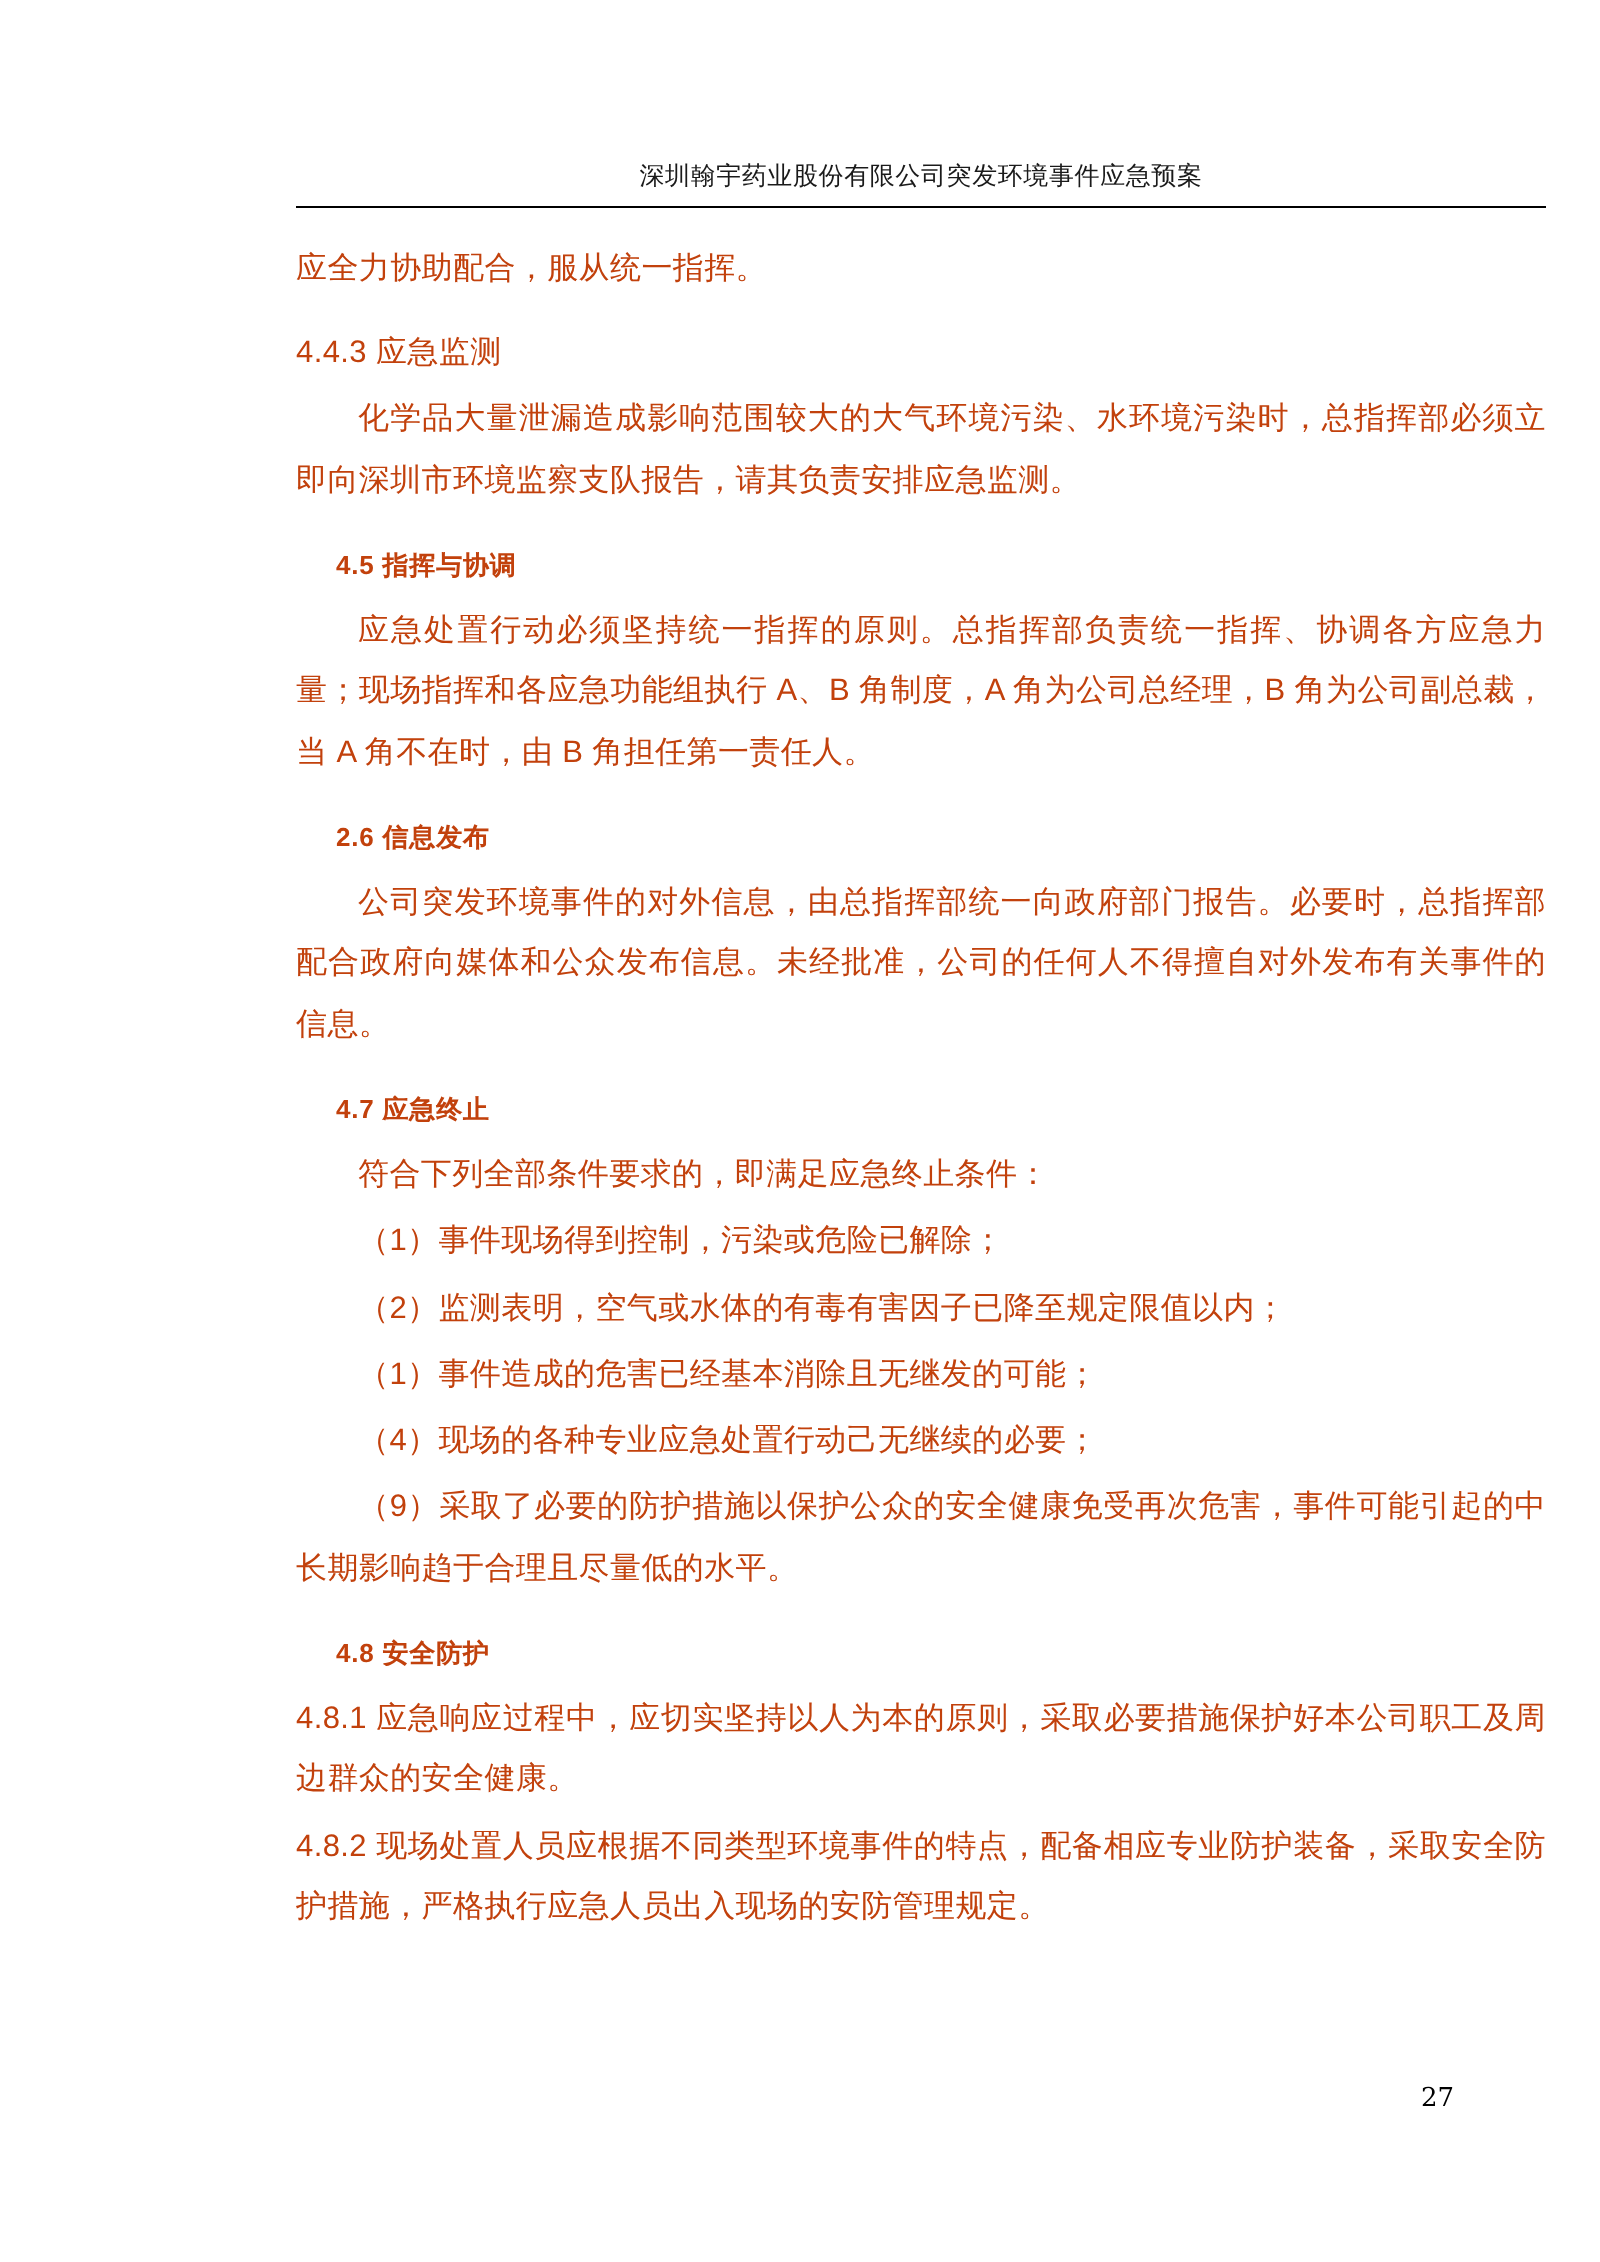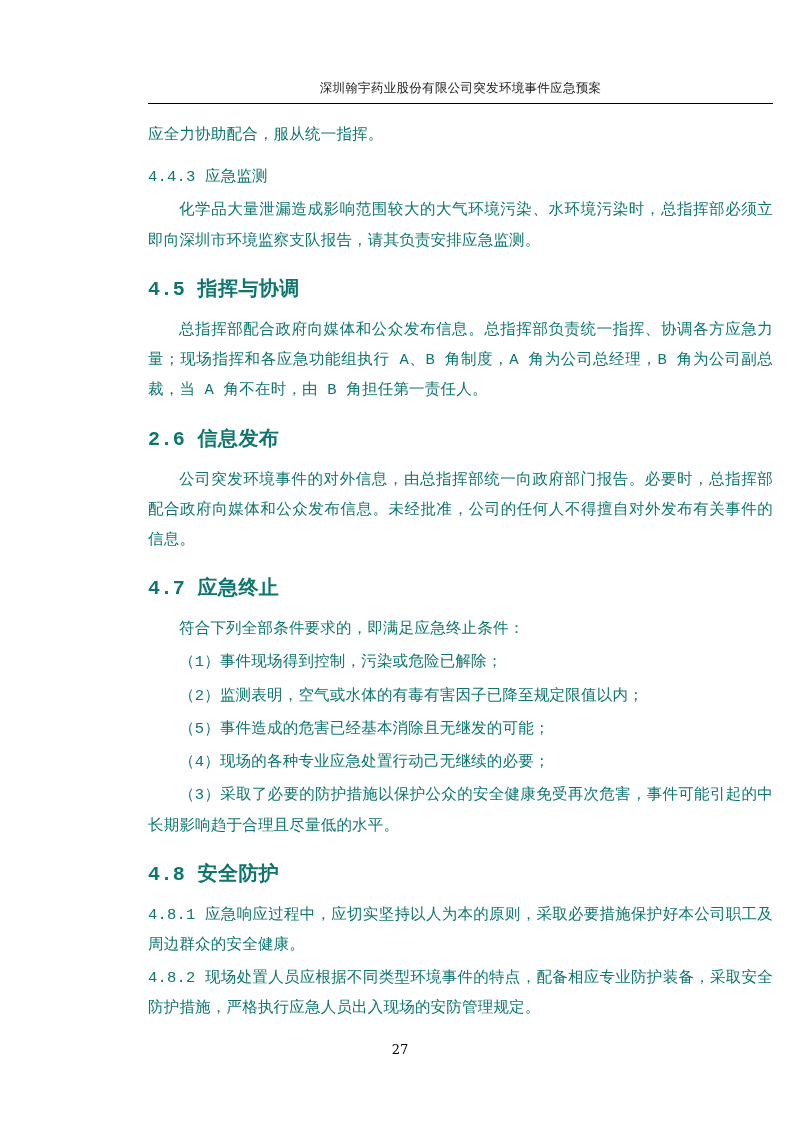--- a/index.html
+++ b/index.html
@@ -41,81 +41,82 @@
     color: #1a1a1a;
     letter-spacing: 0.3px;
     padding-bottom: 6px;
   }
   .header-rule {
     border-bottom: 1.6px solid #000000;
     margin-bottom: 16px;
   }
   p {
     margin: 0 0 3px 0;
-    font-family: Liberation Mono, monospace;
+    font-family: Liberation Sans, sans-serif;
     font-size: 15.5px;
     line-height: 1.95;
-    color: #0f766e;
+    color: #c2410c;
     text-align: justify;
     letter-spacing: 0.2px;
   }
   p.indent {
     text-indent: 2em;
   }
   p.heading {
     font-weight: bold;
-    font-size: 20px;
+    font-size: 13px;
     margin-top: 14px;
     margin-bottom: 6px;
     letter-spacing: 0.4px;
+    margin-left: 20px;
   }
   p.sub {
     margin-top: 12px;
   }
   p.tight {
     margin-bottom: 0;
   }
   .page-number {
     position: absolute;
     left: 0;
-    right: 0;
+    right: 13px;
     top: 1012px;
-    text-align: center;
+    text-align: right;
     font-family: "DejaVu Serif", "Liberation Serif", serif;
     font-size: 13px;
     color: #000000;
   }
 </style>
 </head>
 <body>
 
 <div class="page">
   <div class="sheet">
     <div class="content">
 
       <div class="header">深圳翰宇药业股份有限公司突发环境事件应急预案</div>
       <div class="header-rule"></div>
 
       <p class="tight">应全力协助配合，服从统一指挥。</p>
       <p class="sub">4.4.3 应急监测</p>
       <p class="indent">化学品大量泄漏造成影响范围较大的大气环境污染、水环境污染时，总指挥部必须立即向深圳市环境监察支队报告，请其负责安排应急监测。</p>
 
       <p class="heading">4.5 指挥与协调</p>
-      <p class="indent">总指挥部配合政府向媒体和公众发布信息。总指挥部负责统一指挥、协调各方应急力量；现场指挥和各应急功能组执行 A、B 角制度，A 角为公司总经理，B 角为公司副总裁，当 A 角不在时，由 B 角担任第一责任人。</p>
+      <p class="indent">应急处置行动必须坚持统一指挥的原则。总指挥部负责统一指挥、协调各方应急力量；现场指挥和各应急功能组执行 A、B 角制度，A 角为公司总经理，B 角为公司副总裁，当 A 角不在时，由 B 角担任第一责任人。</p>
 
       <p class="heading">2.6 信息发布</p>
       <p class="indent">公司突发环境事件的对外信息，由总指挥部统一向政府部门报告。必要时，总指挥部配合政府向媒体和公众发布信息。未经批准，公司的任何人不得擅自对外发布有关事件的信息。</p>
 
       <p class="heading">4.7 应急终止</p>
       <p class="indent">符合下列全部条件要求的，即满足应急终止条件：</p>
       <p class="indent">（1）事件现场得到控制，污染或危险已解除；</p>
       <p class="indent">（2）监测表明，空气或水体的有毒有害因子已降至规定限值以内；</p>
-      <p class="indent">（5）事件造成的危害已经基本消除且无继发的可能；</p>
+      <p class="indent">（1）事件造成的危害已经基本消除且无继发的可能；</p>
       <p class="indent">（4）现场的各种专业应急处置行动己无继续的必要；</p>
-      <p class="indent">（3）采取了必要的防护措施以保护公众的安全健康免受再次危害，事件可能引起的中长期影响趋于合理且尽量低的水平。</p>
+      <p class="indent">（9）采取了必要的防护措施以保护公众的安全健康免受再次危害，事件可能引起的中长期影响趋于合理且尽量低的水平。</p>
 
       <p class="heading">4.8 安全防护</p>
       <p>4.8.1 应急响应过程中，应切实坚持以人为本的原则，采取必要措施保护好本公司职工及周边群众的安全健康。</p>
       <p>4.8.2 现场处置人员应根据不同类型环境事件的特点，配备相应专业防护装备，采取安全防护措施，严格执行应急人员出入现场的安防管理规定。</p>
 
     </div>
     <div class="page-number">27</div>
   </div>
 </div>
 

